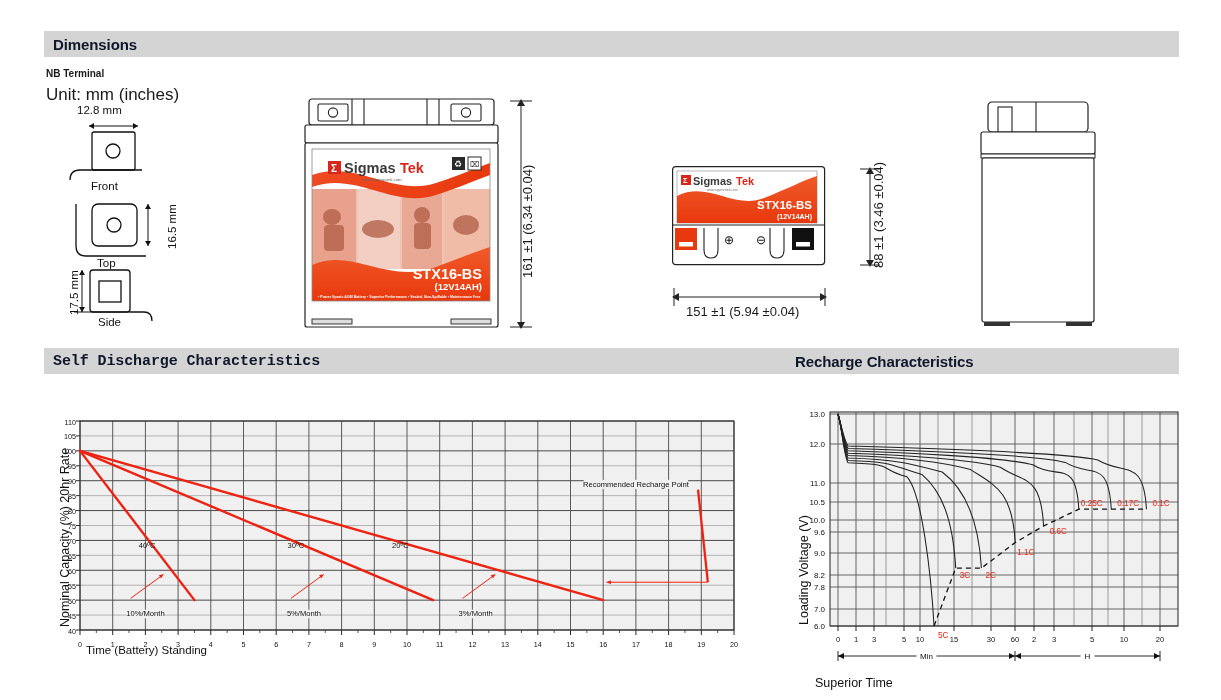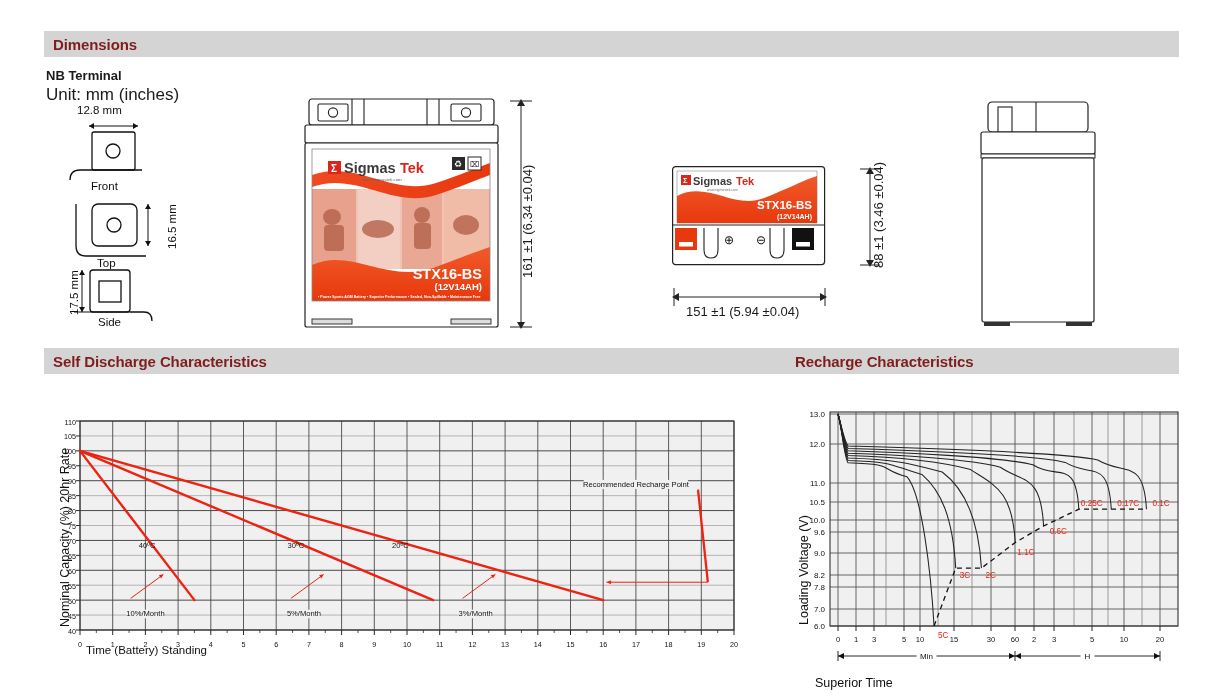--- a/index.html
+++ b/index.html
@@ -13,28 +13,28 @@
     overflow:hidden;
   }
   .section-bar{
     position:absolute;
     background:#d4d4d4;
     height:26px;
     display:flex; align-items:center;
     padding-left:9px;
     font-weight:bold;
     font-size:15px;
-    color:#7f1d1d;
+    color:#0f172a;
     letter-spacing:-0.1px;
   }
   #bar-dimensions{ left:44px; top:31px; width:1135px; }
-  #bar-selfdis{ left:44px; top:348px; width:742px; }
+  #bar-selfdis{ left:44px; top:348px; width:742px;font-family:Liberation Mono, monospace; }
   #bar-discharge{ left:786px; top:348px; width:393px; }
 
-  .nb-title{ position:absolute; left:46px; top:68px; font-size:13px; font-weight:bold; }
+  .nb-title{ position:absolute; left:46px; top:68px; font-size:10px; font-weight:bold; }
   .unit-line{ position:absolute; left:46px; top:85px; font-size:17px; }
 
   
   .term-wrap{ position:absolute; left:46px; top:108px; width:190px; height:225px;text-align:center; }
   .lbl{ position:absolute; font-size:11.5px; color:#111; white-space:nowrap; }
   .vlbl{ position:absolute; font-size:11.5px; color:#111; white-space:nowrap;
          transform-origin:0 0; transform:rotate(-90deg); }
 
   
   .batt{ position:absolute; }

